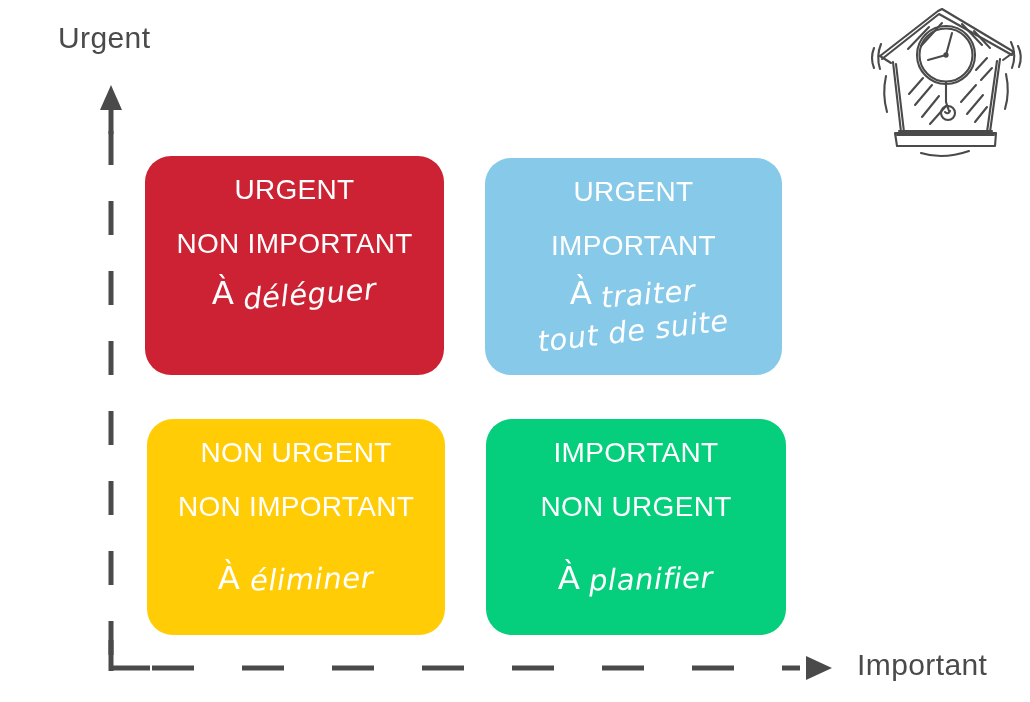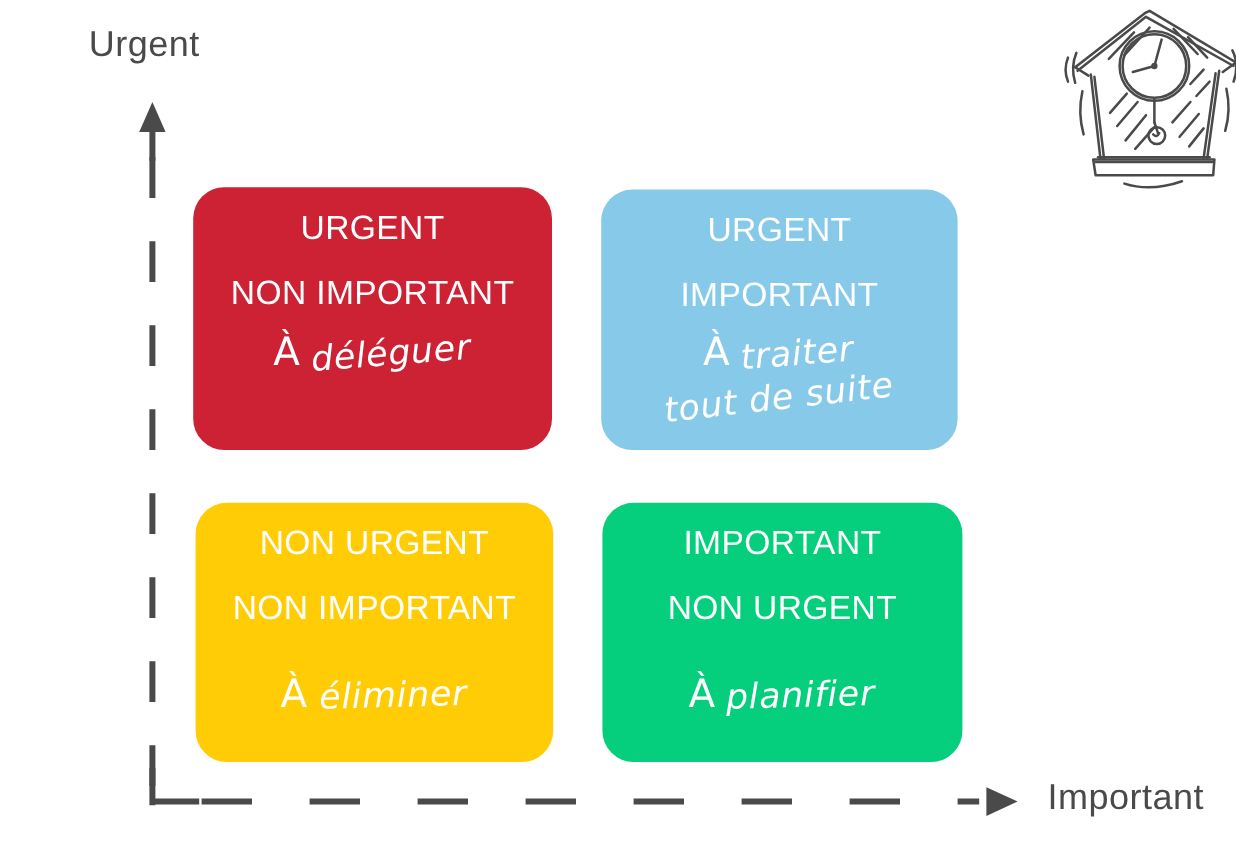--- a/index.html
+++ b/index.html
@@ -14,21 +14,20 @@
     overflow: hidden;
     font-family: "Liberation Sans", sans-serif;
     -webkit-font-smoothing: antialiased;
   }
 
   #canvas {
     position: absolute;
     inset: 0;
     width: 844px;
     height: 702px;
-    margin-left: 16px;
   }
 
   
   .axis-svg {
     position: absolute;
     left: 0;
     top: 0;
     width: 1030px;
     height: 702px;
     pointer-events: none;

